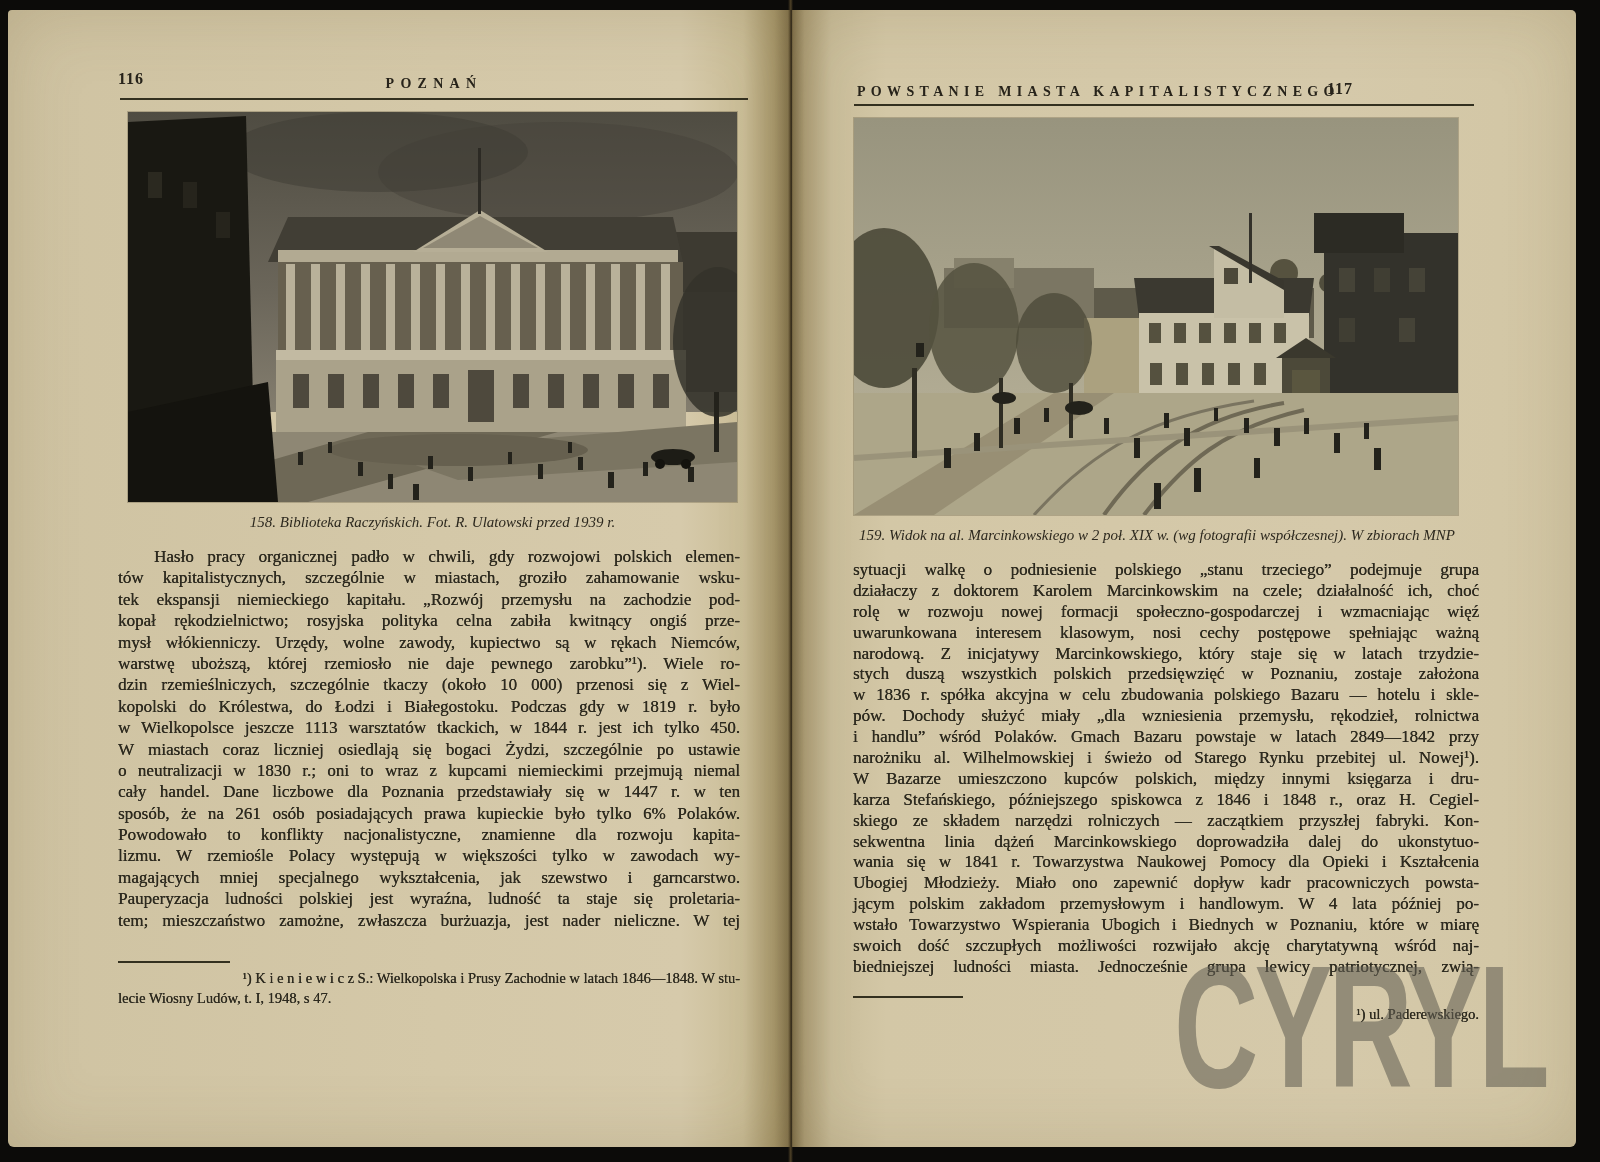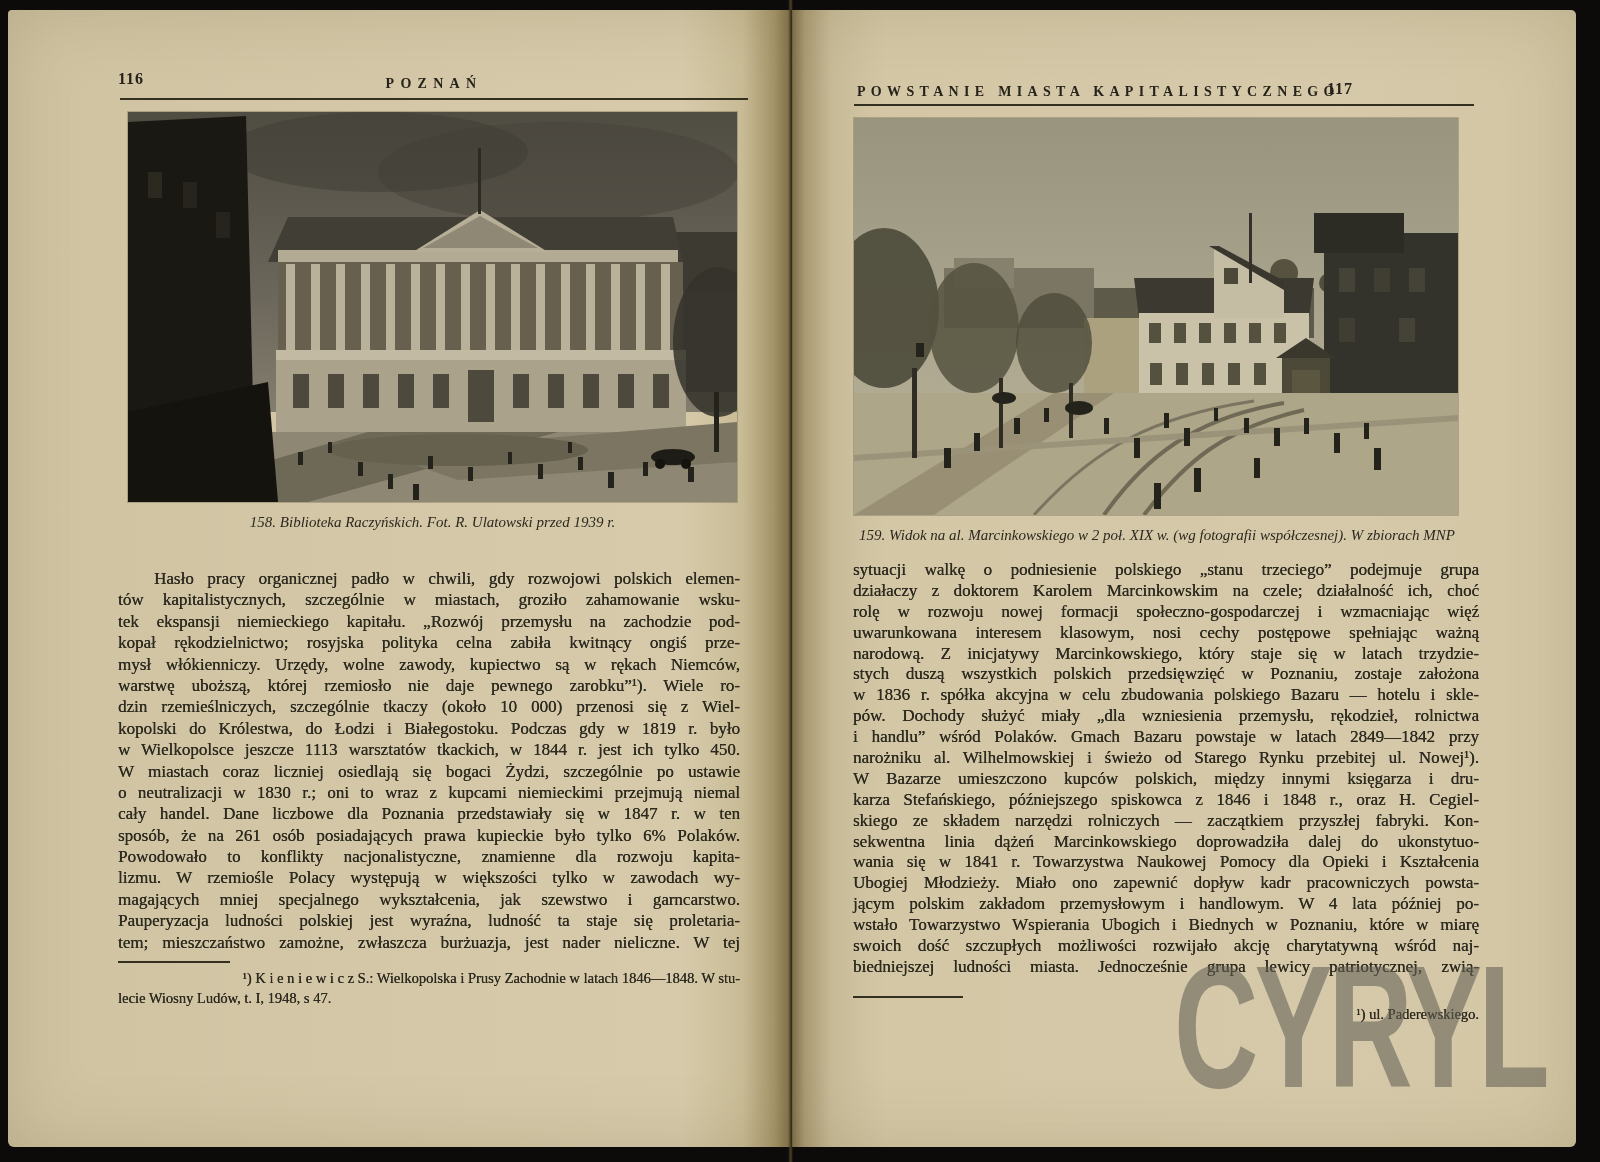--- a/index.html
+++ b/index.html
@@ -41,21 +41,21 @@
   .caption{
     position:absolute;text-align:center;font-style:italic;font-size:15px;
     color:#2c281e;white-space:nowrap;
   }
   .body-text{position:absolute;font-size:17px;color:#2d2a1f;text-shadow:.25px 0 0 currentColor;}
   .body-text .line{
     text-align:justify;text-align-last:justify;white-space:nowrap;
   }
   .left-body .line{height:21.4px;line-height:21.4px;}
   .right-body .line{height:20.9px;line-height:20.9px;}
-  .left-body .line:first-child{padding-left:36px;box-sizing:border-box;margin-top:22px;}
+  .left-body .line:first-child{padding-left:36px;box-sizing:border-box;}
   .foot-rule{position:absolute;height:2px;background:#33301f;}
   .footnote{position:absolute;font-size:14.5px;color:#2d2a1f;text-shadow:.2px 0 0 currentColor;}
   .footnote .line{height:20px;line-height:20px;white-space:nowrap;text-align:left;}
   .footnote .line:first-child{padding-left:28px;text-align:right;}
   .watermark{
     position:absolute;left:382px;top:928px;
     font-family:"Liberation Sans", sans-serif;font-weight:bold;
     font-size:172px;line-height:1;letter-spacing:-6px;
     color:rgba(100,97,84,.58);
     transform:scale(.68,1.02);transform-origin:left top;
@@ -177,21 +177,21 @@
       <div class="line">tów kapitalistycznych, szczególnie w miastach, groziło zahamowanie wsku-</div>
       <div class="line">tek ekspansji niemieckiego kapitału. „Rozwój przemysłu na zachodzie pod-</div>
       <div class="line">kopał rękodzielnictwo; rosyjska polityka celna zabiła kwitnący ongiś prze-</div>
       <div class="line">mysł włókienniczy. Urzędy, wolne zawody, kupiectwo są w rękach Niemców,</div>
       <div class="line">warstwę uboższą, której rzemiosło nie daje pewnego zarobku”¹). Wiele ro-</div>
       <div class="line">dzin rzemieślniczych, szczególnie tkaczy (około 10 000) przenosi się z Wiel-</div>
       <div class="line">kopolski do Królestwa, do Łodzi i Białegostoku. Podczas gdy w 1819 r. było</div>
       <div class="line">w Wielkopolsce jeszcze 1113 warsztatów tkackich, w 1844 r. jest ich tylko 450.</div>
       <div class="line">W miastach coraz liczniej osiedlają się bogaci Żydzi, szczególnie po ustawie</div>
       <div class="line">o neutralizacji w 1830 r.; oni to wraz z kupcami niemieckimi przejmują niemal</div>
-      <div class="line">cały handel. Dane liczbowe dla Poznania przedstawiały się w 1847 r. w ten</div>
+      <div class="line">cały handel. Dane liczbowe dla Poznania przedstawiały się w 1447 r. w ten</div>
       <div class="line">sposób, że na 261 osób posiadających prawa kupieckie było tylko 6% Polaków.</div>
       <div class="line">Powodowało to konflikty nacjonalistyczne, znamienne dla rozwoju kapita-</div>
       <div class="line">lizmu. W rzemiośle Polacy występują w większości tylko w zawodach wy-</div>
       <div class="line">magających mniej specjalnego wykształcenia, jak szewstwo i garncarstwo.</div>
       <div class="line">Pauperyzacja ludności polskiej jest wyraźna, ludność ta staje się proletaria-</div>
       <div class="line">tem; mieszczaństwo zamożne, zwłaszcza burżuazja, jest nader nieliczne. W tej</div>
     </div>
 
   <div class="foot-rule" style="left:110px;top:951px;width:112px;"></div>
   <div class="footnote" style="left:110px;top:958px;width:622px;">

